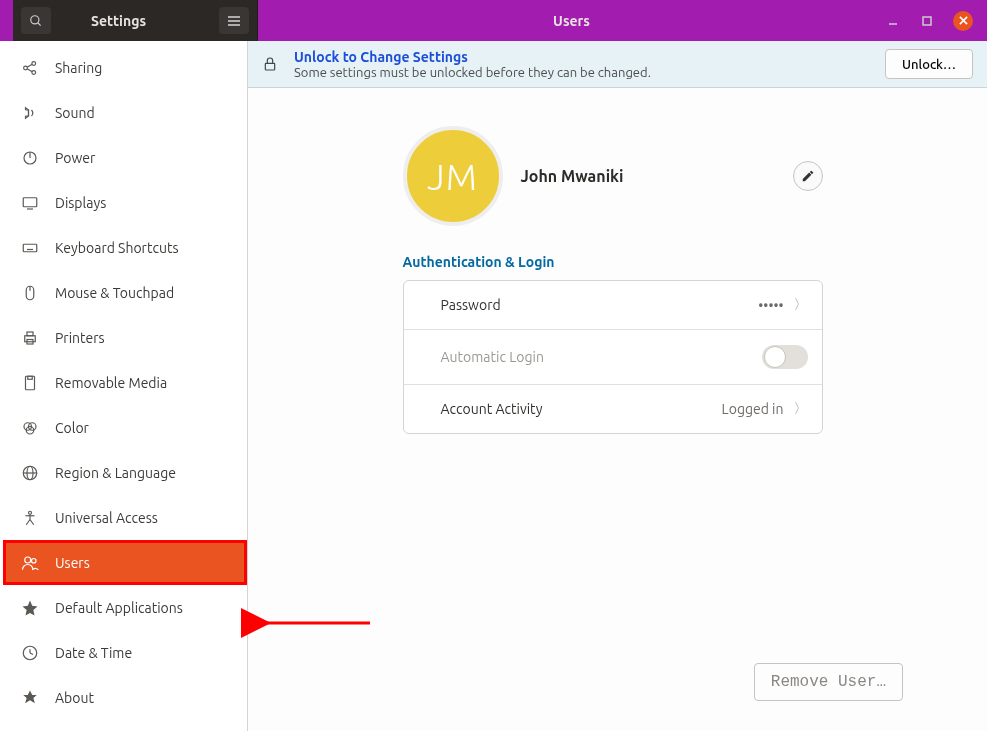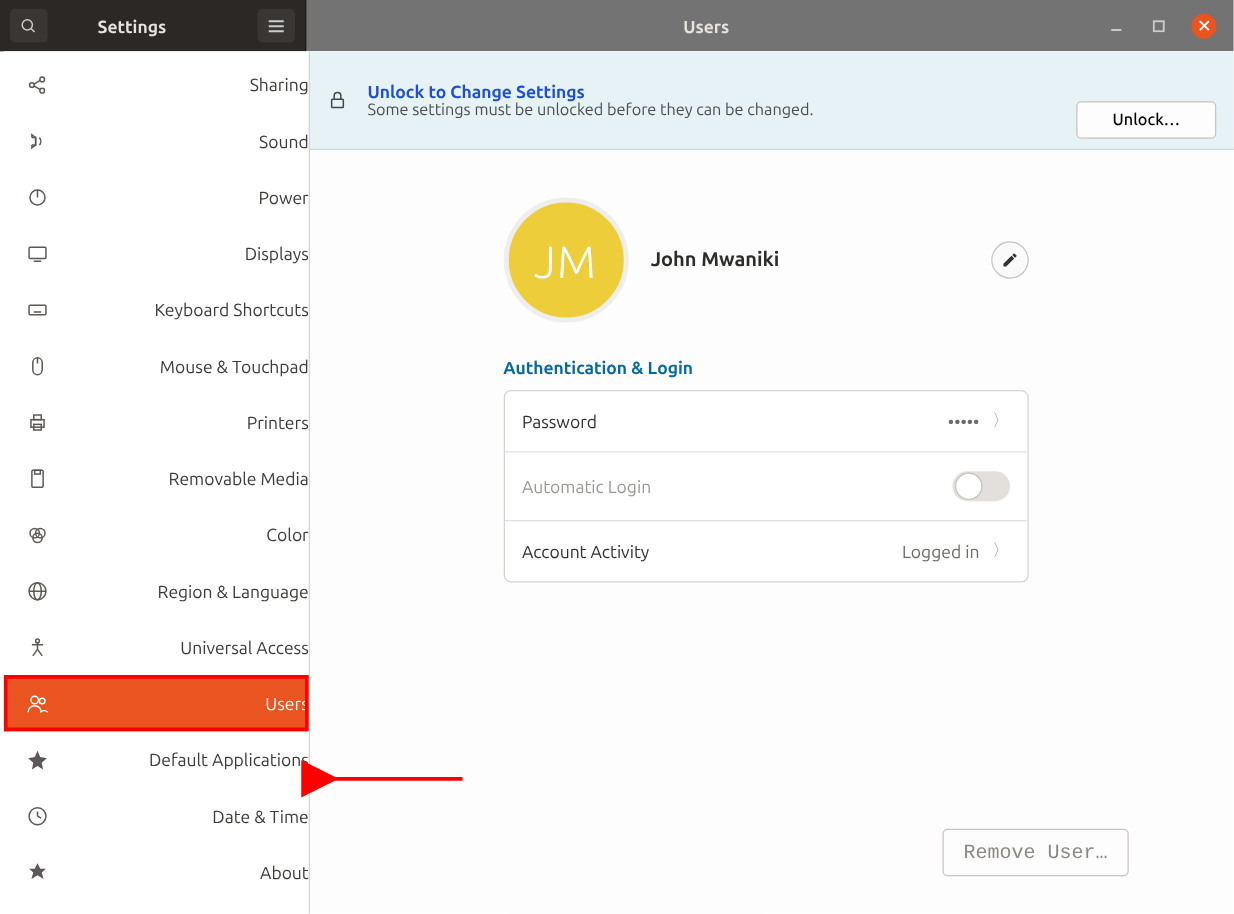--- a/index.html
+++ b/index.html
@@ -1,55 +1,55 @@
 <!DOCTYPE html>
 <html><head>
 <meta charset="utf-8">
 <style>
 * { box-sizing: border-box; margin: 0; padding: 0; font-family: Ubuntu, "Segoe UI", sans-serif; }
 html, body { width: 987px; height: 731px; overflow: hidden; background: #fff; }
 
-.titlebar { display: flex; height: 41px; background: #737373; color: #e7e3df; }
+.titlebar { display: flex; height: 41px; background: #a21caf; color: #e7e3df; padding-left: 13px; }
 .tb-left { width: 245px; display: flex; align-items: center; background: #2b2826; border-right:1px solid #1f1c1a; }
 .tb-btn { width: 30px; height: 27px; margin-left: 8px; background: #3a3634; border-radius: 4px; display:flex; align-items:center; justify-content:center; cursor:pointer; }
 .tb-title { flex:1; text-align:left; font-weight:700; font-size:14px; padding-left: 40px; }
 .tb-menu { width: 30px; height: 27px; margin-right: 8px; background: #3a3634; border-radius:4px; display:flex; align-items:center; justify-content:center; cursor:pointer;}
 .tb-right { flex:1; display:flex; align-items:center; }
 .tb-right-title { flex:1; text-align:center; font-weight:700; font-size:14px; }
 .wctrl { display:flex; gap:18px; padding-right:14px; align-items:center; }
 .wc-min, .wc-max { width:16px; height:16px; display:flex; align-items:center; justify-content:center; cursor:pointer; color:#ddd;}
 .wc-close { width:20px; height:20px; border-radius:50%; background:#e95420; display:flex; align-items:center; justify-content:center; cursor:pointer; color:#fff; font-size:12px;}
 
 .body { display:flex; height:calc(731px - 41px); position: relative; }
 .sidebar { width:245px; border-right:1px solid #d7d3cf; overflow-y:auto; background:#fff; padding-top:4px; margin-left:3px; }
-.side-item { display:flex; align-items:center; height:45px; padding-left:18px; cursor:pointer; font-size:14px; color:#3b3a37; gap:16px;justify-content:space-between; }
+.side-item { display:flex; align-items:center; height:45px; padding-left:18px; cursor:pointer; font-size:14px; color:#3b3a37; gap:16px; }
 .side-item.active { background:#e95420; color:#fff; outline: 3px solid #ff0000; outline-offset: -3px; position: relative; }
 .side-icon { width:18px; height:18px; display:flex; align-items:center; justify-content:center; color:#5c5955; flex-shrink:0;}
 .side-item.active .side-icon { color:#fff; }
 
 .content { flex:1; display:flex; flex-direction:column; background:#fdfdfd; position:relative; }
 .infobar { background:#e6f2f5; border-bottom:1px solid #c9d6d9; display:flex; align-items:center; padding:8px 14px; gap:14px;}
 .info-icon { width:18px; color:#3a4a4d; flex-shrink:0;}
 .info-text { flex:1; }
 .info-title { font-weight:700; font-size:14px; color:#1d4ed8; }
 .info-sub { font-size:13px; color:#4d4d4d; }
-.unlock-btn { background:#fdfdfd; border:1px solid #c7c3bf; border-radius:4px; padding:7px 28px; font-size:13px; cursor:pointer; font-weight:500;margin-top:32px; }
+.unlock-btn { background:#fdfdfd; border:1px solid #c7c3bf; border-radius:4px; padding:7px 16px; font-size:13px; cursor:pointer; font-weight:500; }
 
 .user-area { padding:38px 80px 0 70px; display:flex; flex-direction:column; align-items:center; }
 .user-row { display:flex; align-items:center; width:420px; gap:18px; position:relative; }
 .avatar { width:100px; height:100px; border-radius:50%; background:#eecd3b; border:4px solid #eee; display:flex; align-items:center; justify-content:center; color:#fff; font-size:36px; font-weight:300; flex-shrink:0; letter-spacing:1px;}
 .username { font-weight:700; font-size:16px; color:#2d2c29; }
 .edit-btn { margin-left:auto; width:30px; height:30px; border-radius:50%; border:1px solid #c7c3bf; background:#fafafa; display:flex; align-items:center; justify-content:center; cursor:pointer;}
 
 .section-title { width:420px; font-weight:700; font-size:14px; color:#0369a1; margin-top:28px; margin-bottom:10px; text-align:left;}
 .panel { width:420px; border:1px solid #d7d3cf; border-radius:6px; background:#fff; }
 .panel-row { display:flex; align-items:center; padding:15px 14px; border-bottom:1px solid #e3dfdb; cursor:pointer; font-size:14px;}
 .panel-row:last-child { border-bottom:none; }
 .panel-row.disabled { color:#9b9893; cursor:default;}
-.pr-label { flex:1; color:#302f2c; }
+.pr-label { flex:1; color:#302f2c;margin-left:23px; }
 .panel-row.disabled .pr-label { color:#9b9893; }
 .pr-value { color:#6d6a66; font-size:14px; margin-right:10px;}
 .chev { color:#9b9893; font-size:14px;}
 .switch { width:46px; height:24px; border-radius:12px; background:#e3dfdb; position:relative; }
 .switch::after { content:''; position:absolute; width:20px; height:20px; border-radius:50%; background:#fff; border:1px solid #c7c3bf; top:1px; left:2px;}
 
 .remove-btn { position:absolute; bottom:30px; right:84px; background:#fdfdfd; border:1px solid #c7c3bf; border-radius:4px; padding:9px 16px; font-size:16px; cursor:pointer; color:#8b8884;font-family:Liberation Mono, monospace; }
 
 .arrow-ann { position:absolute; left:250px; top:562px; pointer-events:none; }
 .arrow-ann svg { overflow: visible; }

